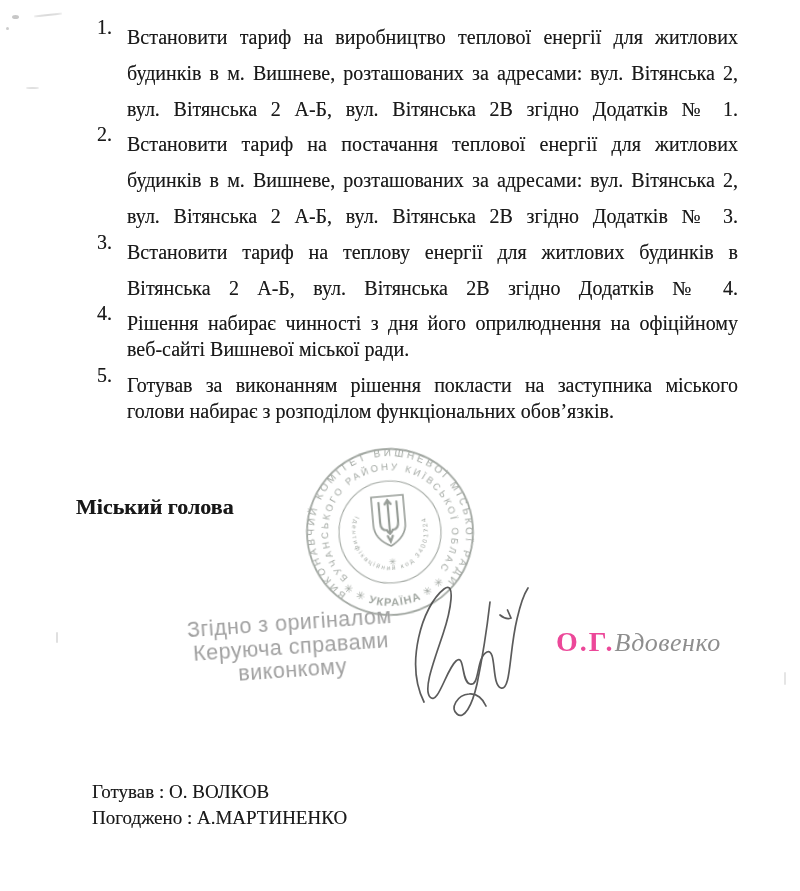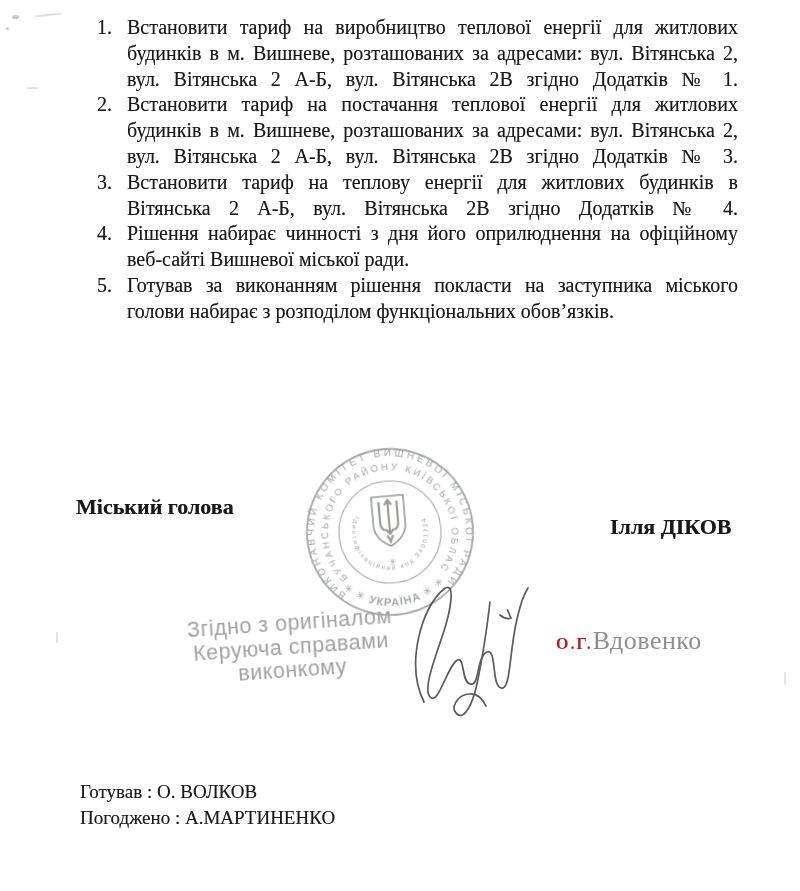--- a/index.html
+++ b/index.html
@@ -12,21 +12,21 @@
   
   .list{
     position:absolute;left:97px;top:15px;width:641px;
     color:#1a1a1a;font-size:20px;line-height:25.8px;
     text-shadow:0 0 .5px rgba(0,0,0,.45);
   }
   .item{display:flex;}
   .num{flex:none;width:30px;}
   .lines{flex:1;min-width:0;}
   .ln{white-space:normal;}
-  .ln.j{text-align:justify;text-align-last:justify;}
+  .ln.j{text-align:justify;text-align-last:justify;margin-top:10px;}
 
   
   .sig-title{position:absolute;left:76px;top:494px;font-weight:bold;font-size:22px;color:#181818;text-shadow:0 0 .5px rgba(0,0,0,.5);}
   .sig-name{position:absolute;left:610px;top:514px;font-weight:bold;font-size:22px;color:#181818;text-shadow:0 0 .5px rgba(0,0,0,.5);}
 
   
   .seal{position:absolute;left:306px;top:448px;width:168px;height:168px;
         transform:rotate(-5deg);filter:blur(.3px);opacity:.92;}
 
   
@@ -35,25 +35,25 @@
     color:#a1a1a1;font-family:"Liberation Sans","DejaVu Sans",sans-serif;
     font-size:21.5px;line-height:23.5px;letter-spacing:.5px;
     transform:rotate(-4deg);filter:blur(.35px);
   }
 
   
   .sig-svg{position:absolute;left:390px;top:572px;filter:blur(.2px);}
 
   
   .facsimile{position:absolute;left:556px;top:626px;color:#8e8e8e;font-size:26px;filter:blur(.35px);white-space:nowrap;}
-  .fac-init{font-style:normal;font-weight:bold;font-size:16px;color:#b91c1c;letter-spacing:2px;}
-  .fac-sur{letter-spacing:.5px;}
+  .fac-init{font-style:normal;font-weight:bold;font-size:28px;color:#ec4899;letter-spacing:2px;}
+  .fac-sur{font-style:italic;letter-spacing:.5px;}
 
   
-  .footer{position:absolute;left:80px;top:779px;font-size:19px;line-height:25.5px;color:#1a1a1a;text-shadow:0 0 .4px rgba(0,0,0,.4);}
+  .footer{position:absolute;left:92px;top:779px;font-size:19px;line-height:25.5px;color:#1a1a1a;text-shadow:0 0 .4px rgba(0,0,0,.4);}
 
   
   .speck{position:absolute;background:#9a9a9a;border-radius:50%;filter:blur(.6px);}
   .sp1{left:12px;top:15px;width:7px;height:4px;opacity:.55;}
   .sp2{left:6px;top:27px;width:3px;height:3px;opacity:.5;}
   .sp3{left:34px;top:14px;width:28px;height:2px;border-radius:40%;opacity:.35;transform:rotate(-6deg);}
   .sp4{left:26px;top:87px;width:13px;height:2px;opacity:.3;}
   .sp5{left:56px;top:632px;width:2px;height:11px;opacity:.3;border-radius:1px;}
   .sp6{left:784px;top:672px;width:2px;height:13px;opacity:.25;border-radius:1px;}
 </style>
@@ -109,21 +109,20 @@
       <div class="num">5.</div>
       <div class="lines">
         <div class="ln j">Готував за виконанням рішення покласти на заступника міського</div>
         <div class="ln">голови набирає з розподілом функціональних обов’язків.</div>
       </div>
     </div>
 
   </div>
 
   <div class="sig-title">Міський голова</div>
-  <div class="sig-name">Ілля ДІКОВ</div>
 
   <svg class="seal" viewBox="-84 -84 168 168" width="168" height="168" xmlns="http://www.w3.org/2000/svg">
     <g fill="none" stroke="#9ba19b">
       <circle cx="0" cy="0" r="83" stroke-width="1.8"></circle>
       <circle cx="0" cy="0" r="51" stroke-width="1.1"></circle>
     </g>
     <defs>
       <path id="ring1" d="M -48.9 58.2 A 76 76 0 1 1 48.9 58.2"></path>
       <path id="ring2" d="M -45.7 41.9 A 62 62 0 1 1 45.7 41.9"></path>
       <path id="ringB" d="M -52 52.6 A 74 74 0 0 0 52 52.6"></path>

